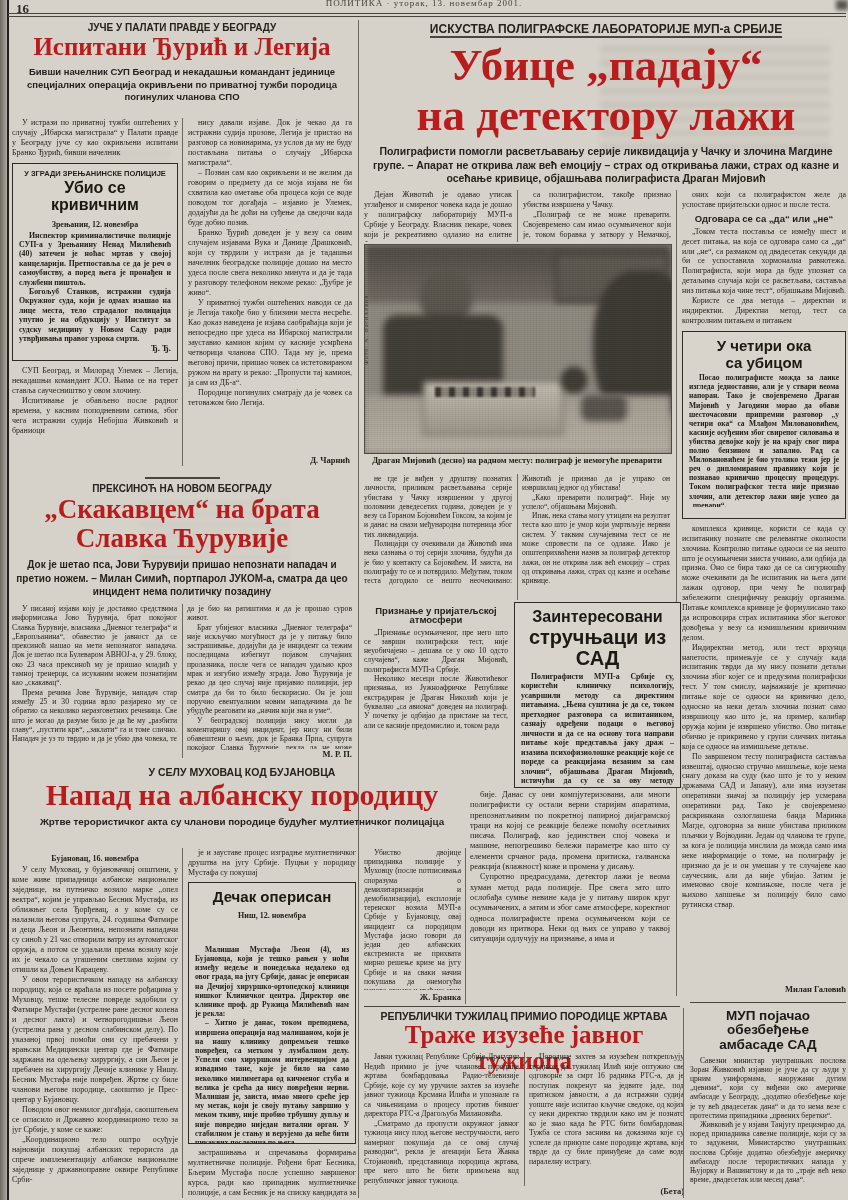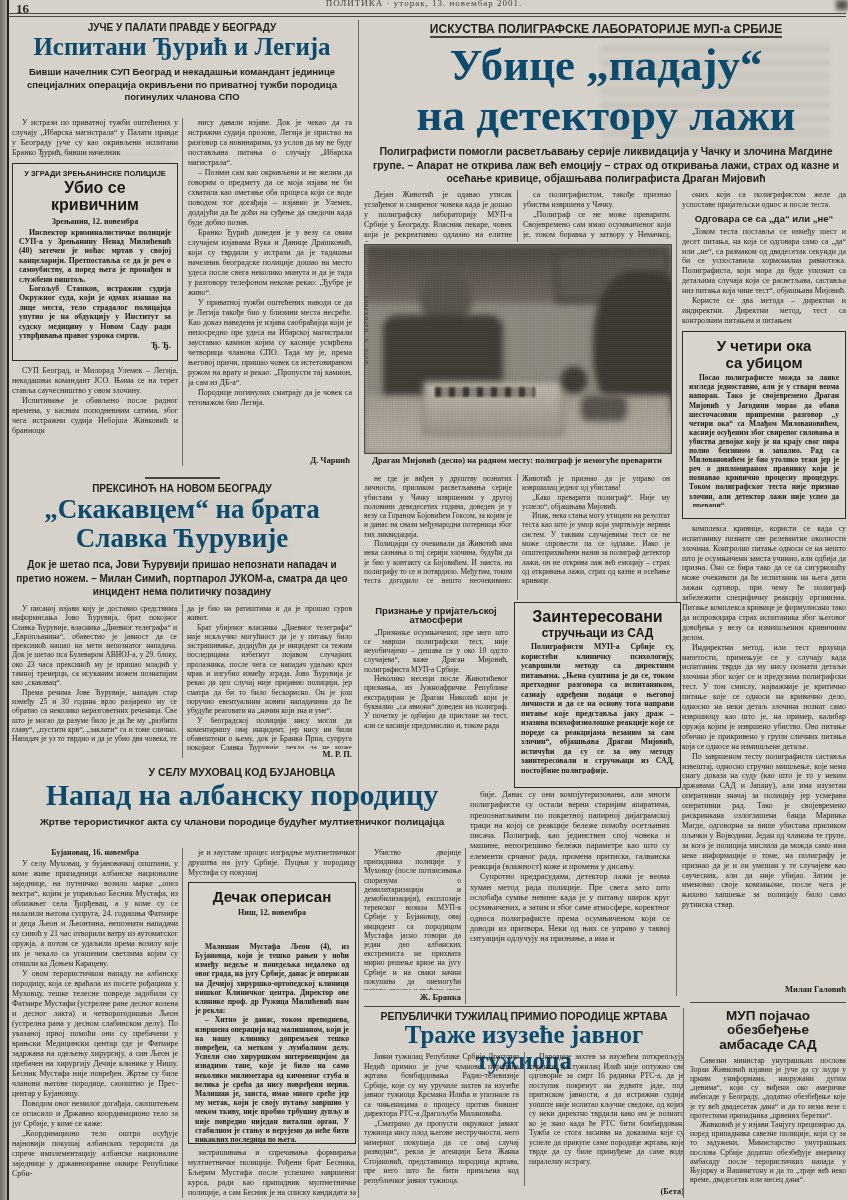--- a/index.html
+++ b/index.html
@@ -9,30 +9,30 @@
   .abs{position:absolute;}
   .smudge{position:absolute;filter:blur(2px);opacity:.5;pointer-events:none;}
   .edge{left:0;top:0;width:8px;height:1200px;background:linear-gradient(90deg,#6f6a61,#b7b2a9);}
   .edgeline{left:7px;top:0;width:2px;height:1200px;background:#211f1b;}
   .hrule{background:#4a463f;height:1px;}
   .vrule{background:#6d675e;width:1px;}
   .pagenum{font-weight:bold;font-size:13px;color:#2d2a26;}
   .masthead{width:848px;text-align:center;font-size:9px;letter-spacing:1px;color:#45413a;}
   .kicker{font-family:"Liberation Sans","DejaVu Sans",sans-serif;font-weight:bold;
           color:#26231f;text-align:center;}
-  .hl{font-weight:bold;color:#0c4a6e;text-align:center;line-height:1.04;}
+  .hl{font-weight:bold;color:#b91c1c;text-align:center;line-height:1.04;}
   .serifhl{font-family:"Liberation Serif","DejaVu Serif",serif;}
   .sanshl{font-family:Liberation Serif, serif;}
   .deck{font-family:"Liberation Sans","DejaVu Sans",sans-serif;font-weight:bold;
         text-align:center;color:#26231f;}
   .body{font-size:8px;line-height:10px;text-align:justify;overflow:hidden;}
   .body p{margin:0;text-indent:10px;}
   .body p:first-child{text-indent:10px;}
   .cols2{column-count:2;column-gap:10px;column-rule:1px solid #6d675e;}
-  .dateline{text-align:center;font-weight:bold;font-size:8px;margin:0 0 1px 0;}
+  .dateline{text-align:center;font-weight:bold;font-size:8px;margin:6px 0 1px 0;}
   .sig{font-weight:bold;font-size:8.5px;text-align:right;}
   .nbox{border:1.5px solid #2f2c27;background:#d8d4cb;padding:5px 6px;overflow:hidden;}
   .nbox .body p{font-weight:bold;}
   .boxtitle{font-family:"Liberation Sans","DejaVu Sans",sans-serif;font-weight:bold;
             text-align:center;color:#1b1916;line-height:1.05;margin:1px 0 3px 0;}
   .subhead{font-family:"Liberation Sans","DejaVu Sans",sans-serif;font-weight:bold;
            font-size:9.5px;text-align:center;margin:4px 0 3px 0;text-indent:0 !important;}
   .photo{background:#8f8a80;border:1px solid #4f4b44;overflow:hidden;}
   .photo .shape{position:absolute;filter:blur(3px);}
   .grain{position:absolute;left:0;top:0;right:0;bottom:0;
@@ -205,21 +205,21 @@
   <div class="abs body" style="left:364px;top:602px;width:144px;height:162px;font-size:7.6px;line-height:9.3px;">
     <div class="subhead">Признање у пријатељској атмосфери</div>
     <div>
         <p>„Признање осумњиченог, пре него што се заврши полиграфски тест, није неуобичајено – дешава се у око 10 одсто случајева“, каже Драган Мијовић, полиграфиста МУП-а Србије.</p>
         <p>Неколико месеци после Животићевог признања, из Јужноафричке Републике екстрадиран је Драган Николић који је буквално „са авиона“ доведен на полиграф. У почетку је одбијао да пристане на тест, али се касније предомислио и, током рада</p>
       </div>
   </div>
 
   <div class="abs nbox" style="left:514px;top:602px;width:153px;height:174px;">
     <div class="boxtitle" style="font-size:16px;">Заинтересовани</div>
-    <div class="boxtitle" style="font-size:12px;margin-top:-2px;">стручњаци из САД</div>
+    <div class="boxtitle" style="font-size:20px;margin-top:-2px;">стручњаци из САД</div>
     <div class="body" style="font-size:7.8px;line-height:9.5px;height:132px;">
         <p>Полиграфисти МУП-а Србије су, користећи клиничку психологију, усавршили методу са директним питањима. „Њена суштина је да се, током претходног разговора са испитаником, сазнају одређени подаци о његовој личности и да се на основу тога направи питање које представља јаку драж – изазива психофизиолошке реакције које се пореде са реакцијама везаним за сам злочин“, објашњава Драган Мијовић, истичући да су се за ову методу заинтересовали и стручњаци из САД, постојбине полиграфије.</p>
       </div>
   </div>
 
   <div class="abs body" style="left:470px;top:790px;width:200px;height:214px;font-size:8.3px;line-height:10.3px;">
     <div>
         <p>бије. Данас су они компјутеризовани, али многи полиграфисти су остали верни старијим апаратима, препознатљивим по покретној папирној дијаграмској траци на којој се реакције бележе помоћу осетљивих писача. Полиграф, као јединствен спој човека и машине, непогрешиво бележи параметре као што су елементи срчаног рада, промена притиска, галванска реакција (влажност) коже и промена у дисању.</p>
         <p>Супротно предрасудама, детектор лажи је веома хуман метод рада полиције. Пре свега зато што ослобађа сумње невине када је у питању широк круг осумњичених, а затим и због саме атмосфере, коректног односа полиграфисте према осумњиченом који се доводи из притвора. Неки од њих се управо у таквој ситуацији одлучују на признање, а има и</p>
       </div>

